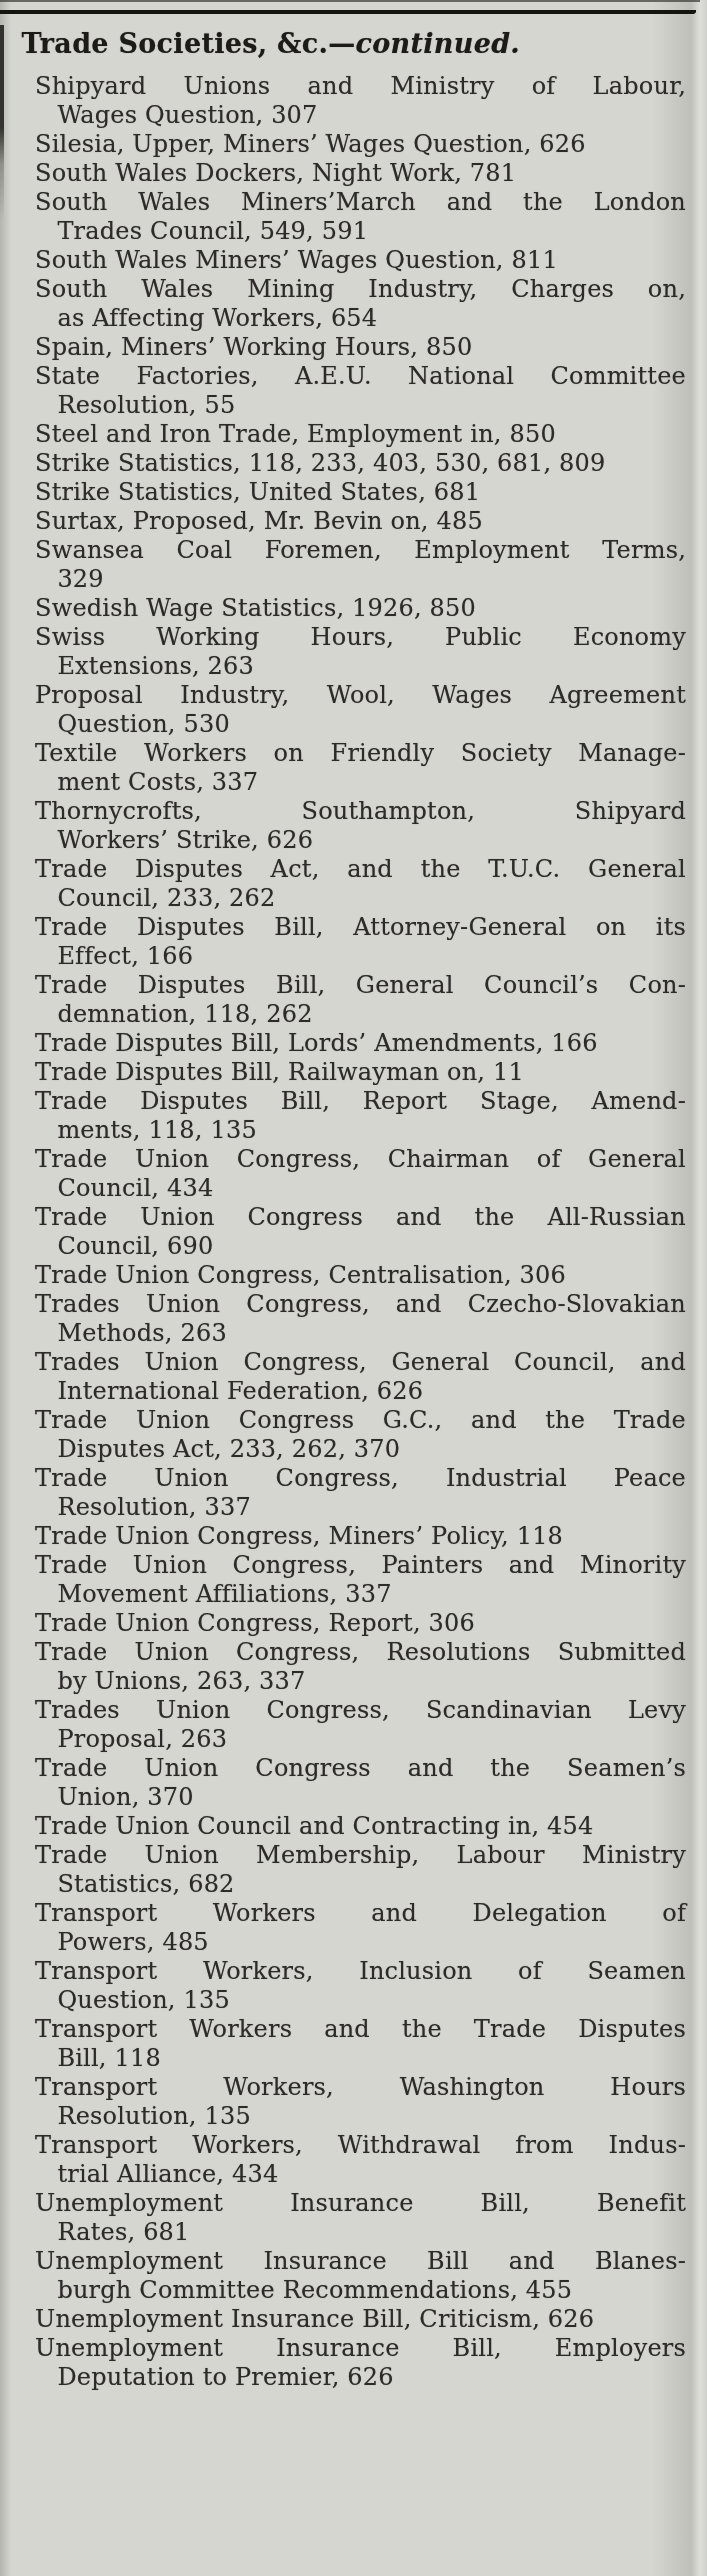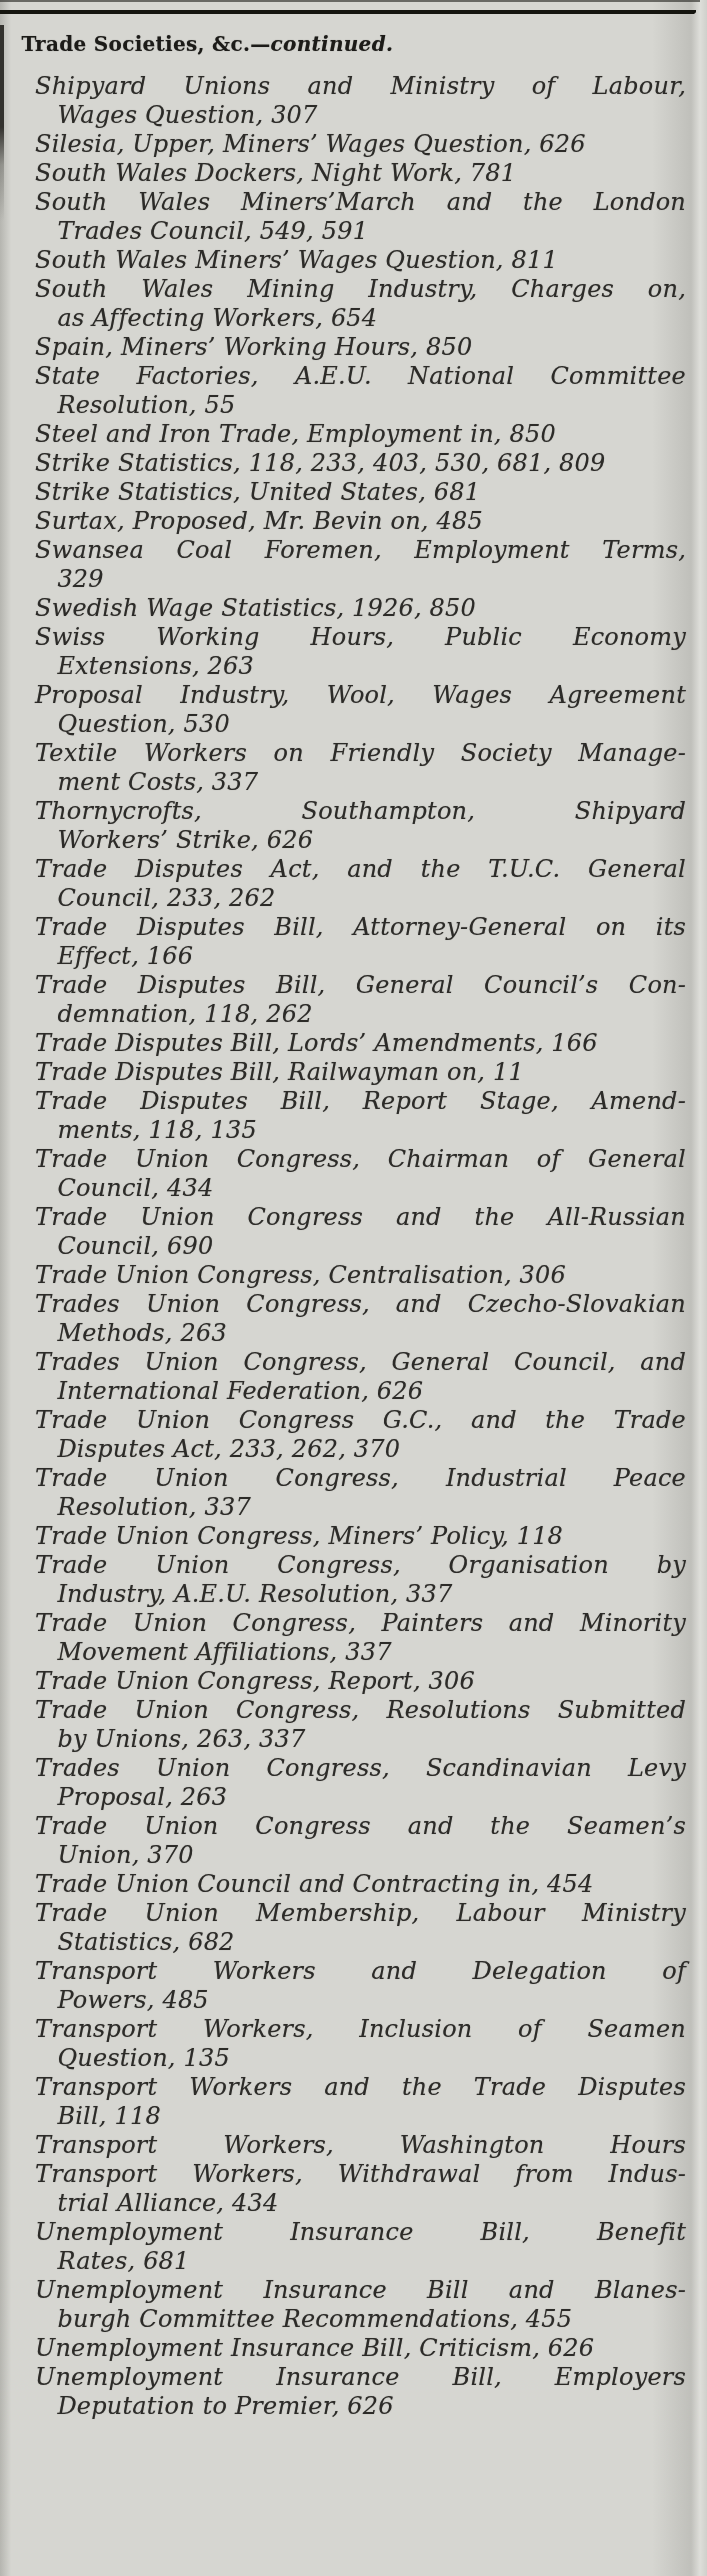--- a/index.html
+++ b/index.html
@@ -32,33 +32,33 @@
     border-bottom-right-radius: 3.7px 2.8px;
   }
   .left-tick {
     position: absolute; top: 25px; left: 0;
     width: 3.7px; height: 196px;
     background: linear-gradient(#33322e 0 102px, rgba(70,70,64,0.35) 140px, rgba(70,70,64,0) 100%);
   }
   .heading {
     position: absolute; top: 28px; left: 21.4px;
     margin: 0;
-    font-size: 20px; line-height: 32px;
+    font-size: 27px; line-height: 32px;
     font-weight: bold;
     letter-spacing: 0.3px;
     color: #1c1b18;
     text-shadow: 0 0 0.9px rgba(25,25,20,0.45);
     white-space: nowrap;
   }
   .heading .it { font-style: italic; }
   .entries {
     position: absolute; top: 72px; left: 35px;
     width: 651px;
   }
-  .entry { margin: 0; font-style: italic; }
+  .entry { margin: 0; }
   .line {
     font-size: 24px;
     line-height: 29px;
     letter-spacing: 0.2px;
     text-align: justify;
     text-align-last: justify;
     text-shadow: 0 0 0.9px rgba(40,38,34,0.4);
   }
   .line.cont { padding-left: 22.4px; }
   .line.last { text-align-last: left; }
@@ -181,24 +181,20 @@
         <div class="line cont last">Disputes Act, 233, 262, 370</div>
       </div>
       <div class="entry">
         <div class="line">Trade Union Congress, Industrial Peace</div>
         <div class="line cont last">Resolution, 337</div>
       </div>
       <div class="entry">
         <div class="line last">Trade Union Congress, Miners’ Policy, 118</div>
       </div>
       <div class="entry">
-        <div class="line">Trade Union Congress, Organisation by</div>
-        <div class="line cont last">Industry, A.E.U. Resolution, 337</div>
-      </div>
-      <div class="entry">
         <div class="line">Trade Union Congress, Painters and Minority</div>
         <div class="line cont last">Movement Affiliations, 337</div>
       </div>
       <div class="entry">
         <div class="line last">Trade Union Congress, Report, 306</div>
       </div>
       <div class="entry">
         <div class="line">Trade Union Congress, Resolutions Submitted</div>
         <div class="line cont last">by Unions, 263, 337</div>
       </div>
@@ -224,20 +220,21 @@
       <div class="entry">
         <div class="line">Transport Workers, Inclusion of Seamen</div>
         <div class="line cont last">Question, 135</div>
       </div>
       <div class="entry">
         <div class="line">Transport Workers and the Trade Disputes</div>
         <div class="line cont last">Bill, 118</div>
       </div>
       <div class="entry">
         <div class="line">Transport Workers, Washington Hours</div>
+        <div class="line cont last">Resolution, 135</div>
       </div>
       <div class="entry">
         <div class="line">Transport Workers, Withdrawal from Indus-</div>
         <div class="line cont last">trial Alliance, 434</div>
       </div>
       <div class="entry">
         <div class="line">Unemployment Insurance Bill, Benefit</div>
         <div class="line cont last">Rates, 681</div>
       </div>
       <div class="entry">

